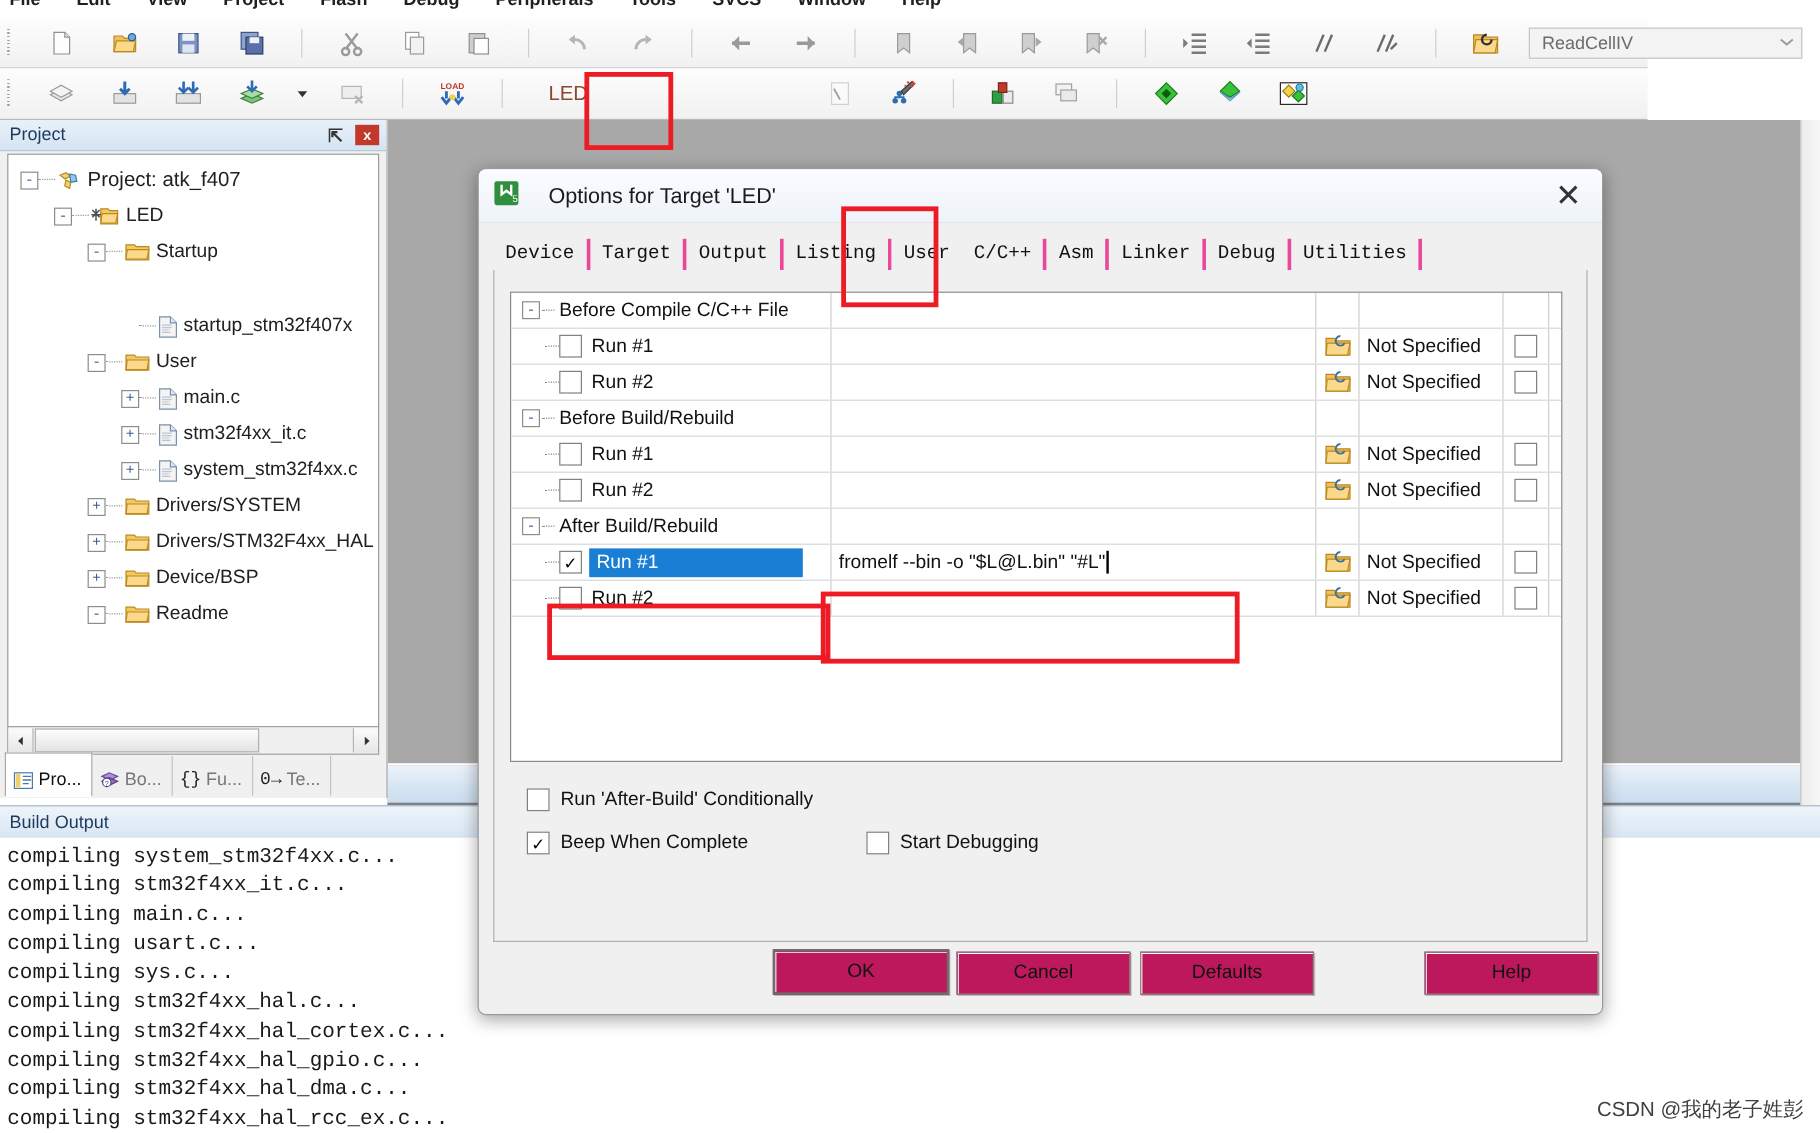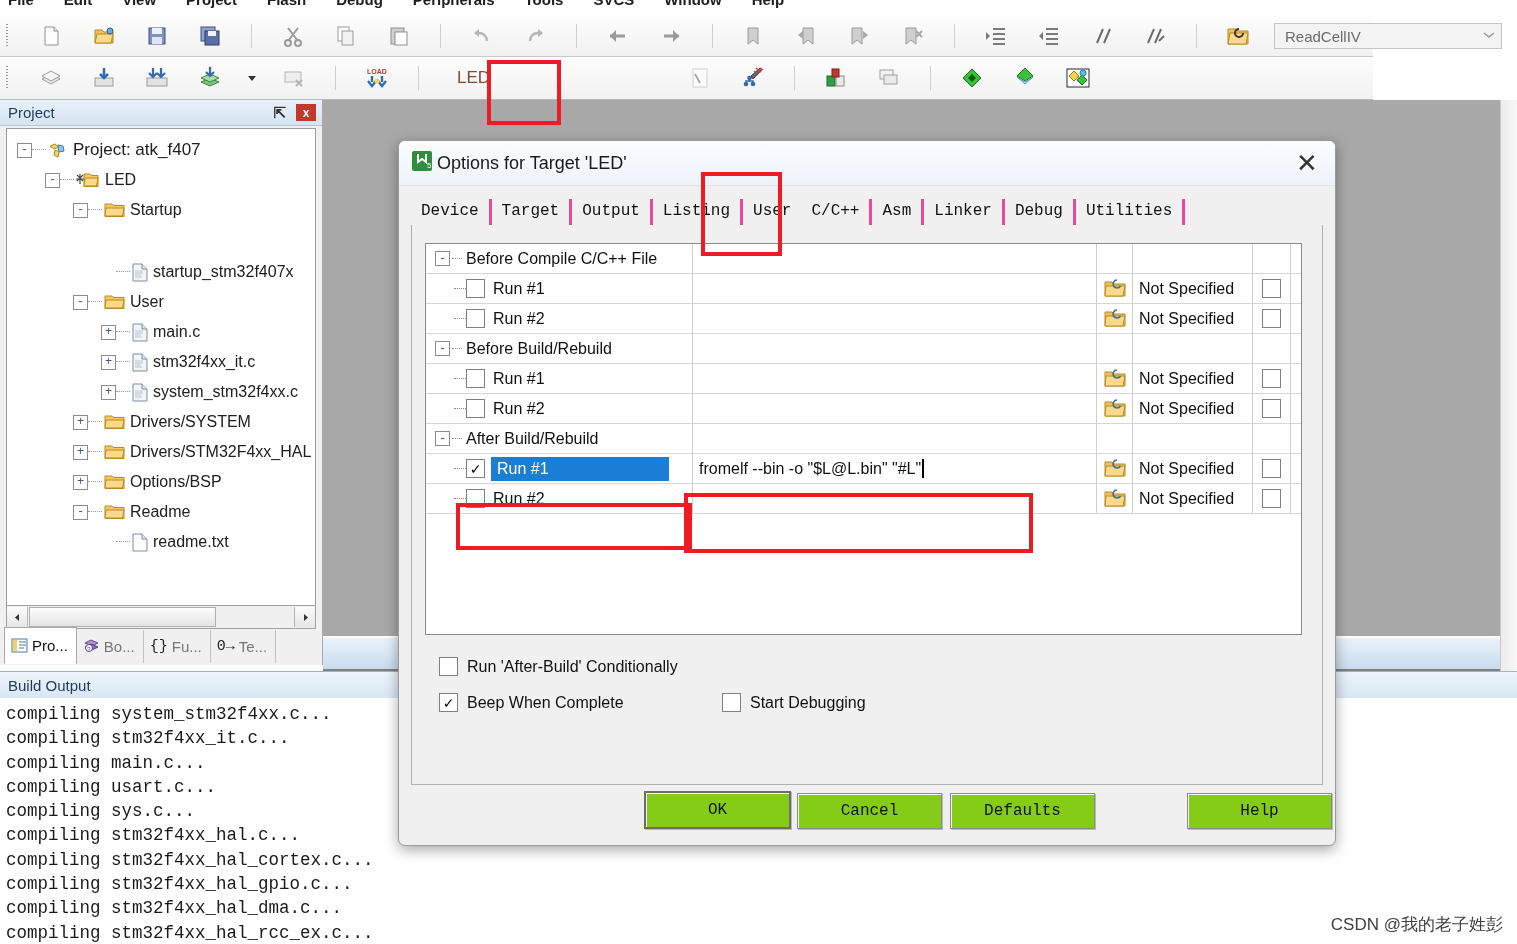--- a/index.html
+++ b/index.html
@@ -111,21 +111,21 @@
   .hs-btn.r { border-right: none; border-left: 1px solid #b5b5b5; }
   .hs-thumb { height: 18px; width: 185px; background: linear-gradient(#fdfdfd,#e3e3e3);
               border: 1px solid #b0b0b0; margin-left: 1px;}
   .hs-track { flex: 1; }
 
   .ptabs {
     position: absolute; left: 4px; bottom: 2px; height: 32px; display: flex;
     align-items: flex-end; font-size: 15px;
   }
   .ptab {
-    display: flex; align-items: center; gap: 4px; padding: 4px 8px 5px 6px;
+    display: flex; align-items: flex-end; gap: 4px; padding: 4px 8px 5px 6px;
     color: #777; border-right: 1px solid #c2c2c2; height: 24px; white-space: nowrap;
   }
   .ptab.sel {
     background: #fff; color: #111; border: 1px solid #a9a9a9; border-bottom-color: #fff;
     height: 26px; margin-bottom: -1px;
   }
 
   
   #build-output {
     position: absolute; left: 0; top: 671px; width: 1517px; height: 273px; background: #fff;
@@ -170,21 +170,21 @@
     background: #f0f0f0; border: 1px solid #9a9a9a; border-radius: 7px;
     box-shadow: 0 4px 14px rgba(0,0,0,0.35);
     z-index: 40;
   }
   #dlg-titlebar {
     height: 44px; background: linear-gradient(#fafcff,#eef3fa);
     border-top-left-radius: 6px; border-top-right-radius: 6px;
     display: flex; align-items: center; padding: 0 6px 0 12px;
     border-bottom: 1px solid #e4e4e4;
   }
-  #dlg-title { font-size: 18px; color: #1a1a1a; margin-left: 4px; }
+  #dlg-title { font-size: 18px; color: #1a1a1a; margin-left: 24px; }
   #dlg-close {
     margin-left: auto; width: 44px; height: 34px; display: flex;
     align-items: center; justify-content: center; font-size: 26px; color: #333;
     font-family: "Liberation Sans", sans-serif; font-weight: 300;
   }
   #dlg-tabs {
     position: absolute; left: 12px; top: 58px; right: 12px; height: 26px;
     display: flex; align-items: flex-end;
   }
   .dtab {
@@ -241,24 +241,24 @@
     vertical-align: middle;
   }
 
   
   .opt-row { position: absolute; display: flex; align-items: center; font-size: 16px; color: #111; }
   .opt-row .cbx { margin-right: 9px; }
 
   
   .dbtn {
     position: absolute; bottom: 16px; height: 34px;
-    background: #84cc16; border: 1px solid #8a8a8a;
+    background: #be185d; border: 1px solid #8a8a8a;
     box-shadow: 1px 1px 0 #b9b9b9, inset 1px 1px 0 #ffffff;
     display: flex; align-items: center; justify-content: center;
-    font-family: Liberation Mono, monospace; font-size: 16px; color: #111;
+    font-family: Liberation Sans, sans-serif; font-size: 16px; color: #111;
   }
   .dbtn.default { border: 2px solid #6d6d6d; }
 </style>
 </head>
 <body>
 
 <div id="root">
 
   <div class="menubar">
     <div class="items">
@@ -730,43 +730,32 @@
         </div>
         <div class="tnode" style="padding-left: 66px;">
           <span class="tbox">+</span>
           <span class="tdots"></span>
           <span class="ticon">
             <svg width="21" height="17" viewBox="0 0 21 17">
               <path d="M1 2h7l1.5 1.5H20v11H1z" fill="#f5c95e" stroke="#b98a22"></path>
               <path d="M2 6h18l-1.5 8H1z" fill="#fcd98a" stroke="#b98a22"></path>
             </svg>
           </span>
-          <span class="tlabel">Options/BSP</span>
+          <span class="tlabel">Device/BSP</span>
         </div>
         <div class="tnode" style="padding-left: 66px;">
           <span class="tbox">-</span>
           <span class="tdots"></span>
           <span class="ticon">
             <svg width="21" height="17" viewBox="0 0 21 17">
               <path d="M1 2h7l1.5 1.5H20v11H1z" fill="#f5c95e" stroke="#b98a22"></path>
               <path d="M2 6h18l-1.5 8H1z" fill="#fcd98a" stroke="#b98a22"></path>
             </svg>
           </span>
           <span class="tlabel">Readme</span>
-        </div>
-        <div class="tnode" style="padding-left: 94px;">
-          <span style="width:15px;flex:0 0 auto;"></span>
-          <span class="tdots"></span>
-          <span class="ticon">
-            <svg width="16" height="19" viewBox="0 0 16 19">
-              <path d="M1 1h9l5 5v12H1z" fill="#ffffff" stroke="#7a8fa8"></path>
-              <path d="M10 1v5h5" fill="#dde6ef" stroke="#7a8fa8"></path>
-            </svg>
-          </span>
-          <span class="tlabel">readme.txt</span>
         </div>
       </div>
 
     <div class="hscroll">
       <div class="hs-btn">
         <svg width="9" height="9" viewBox="0 0 9 9">
             <path d="M6 1L2 4.5 6 8z" fill="#333"></path>
           </svg>
       </div>
       <div class="hs-thumb"></div>

